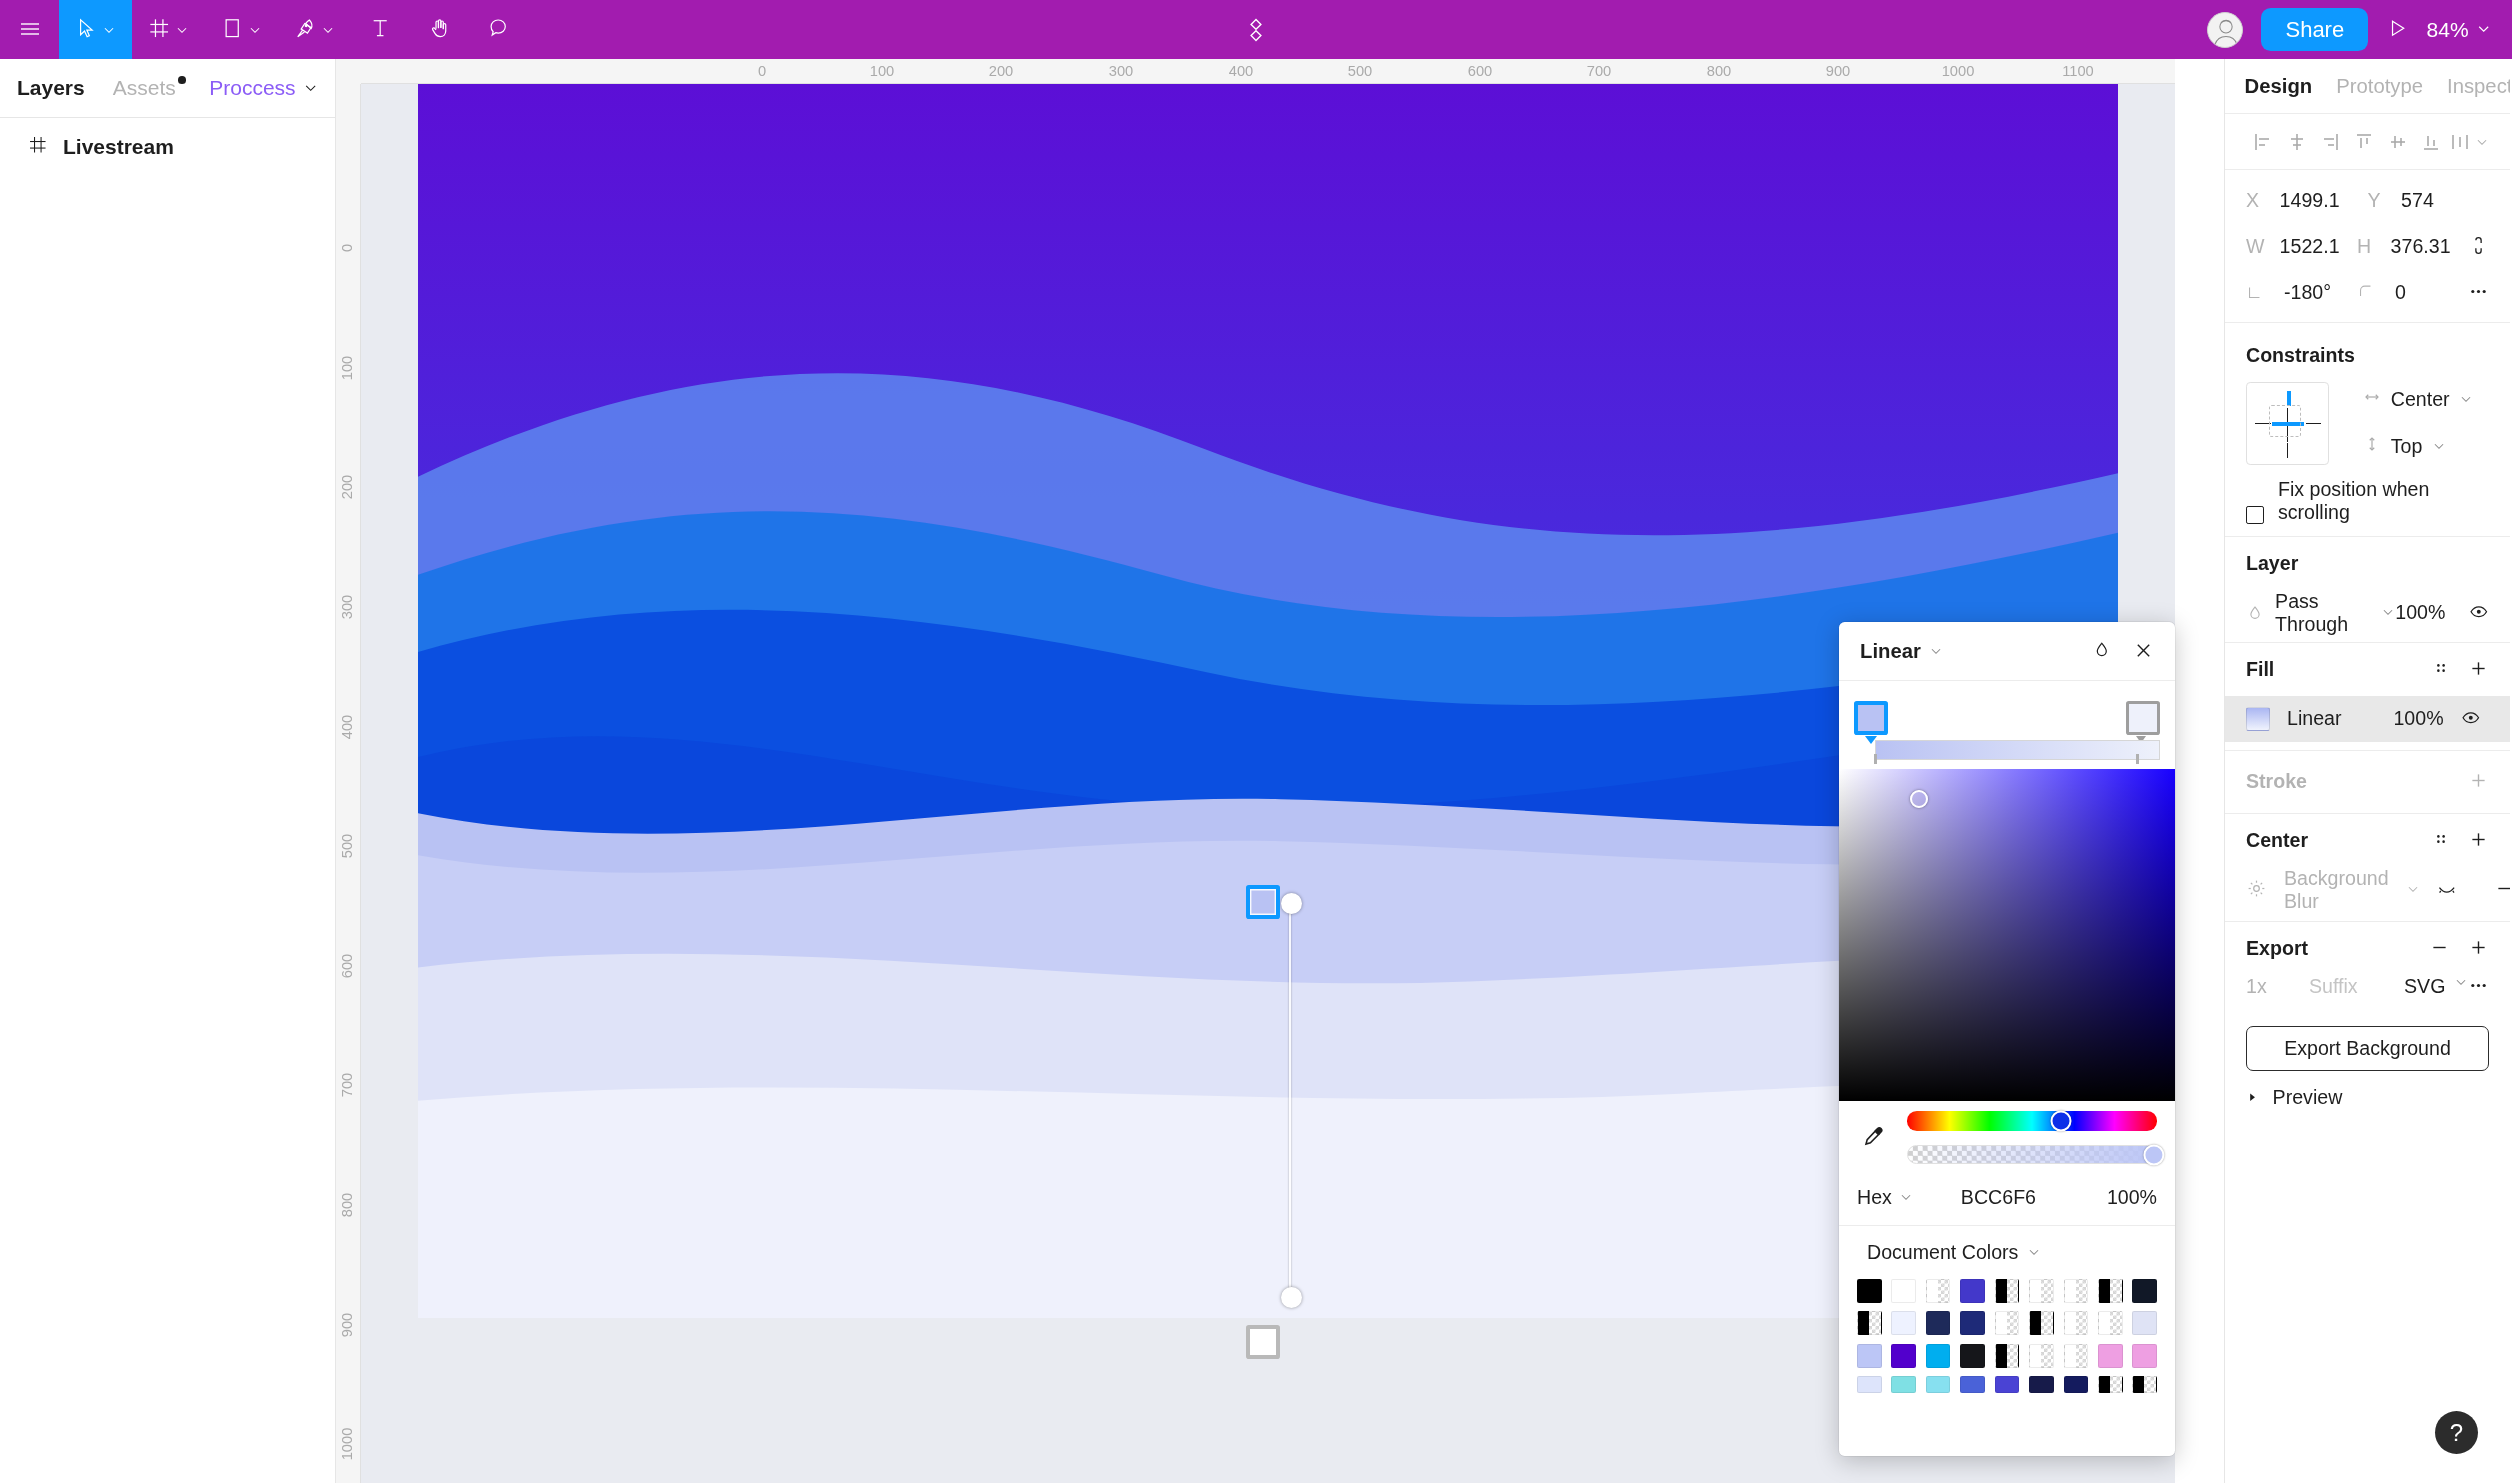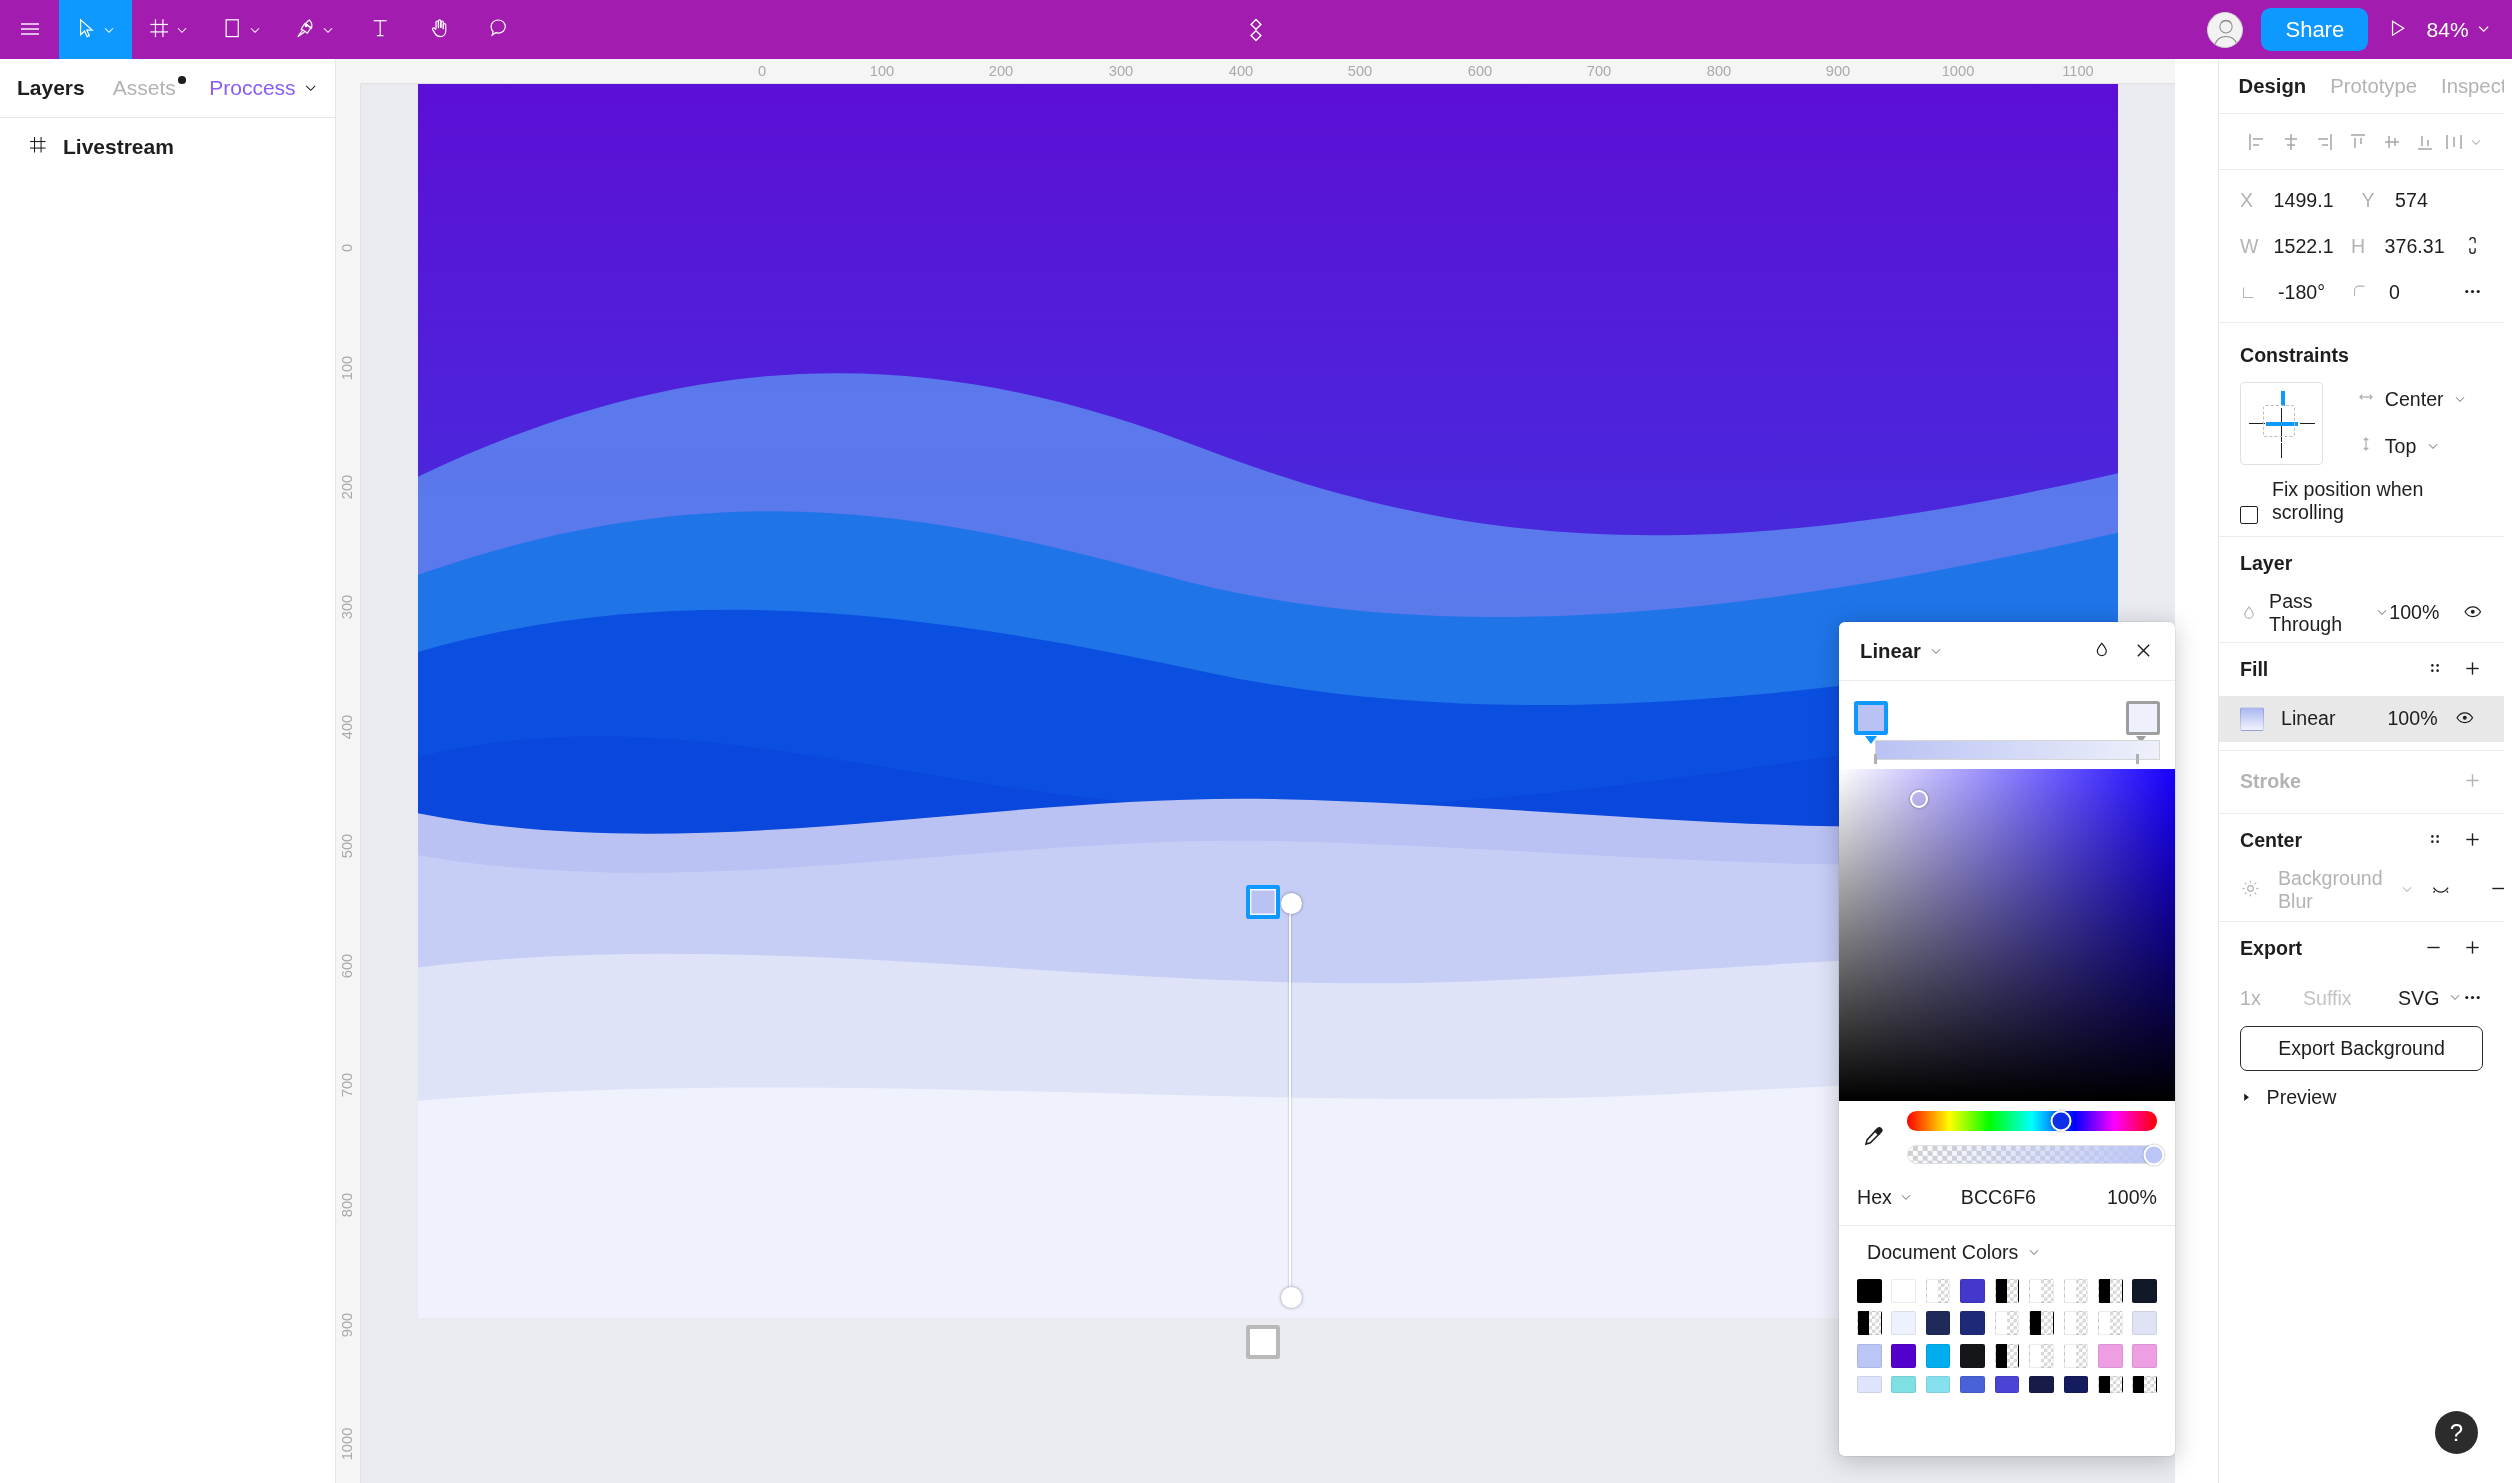--- a/index.html
+++ b/index.html
@@ -132,21 +132,21 @@
     box-shadow: 0 0 0 1.4px rgba(255,255,255,.9) inset; z-index: 11;
   }
   #grad-stop-b {
     position: absolute; left: 1246px; top: 1325px;
     width: 34px; height: 34px; background: #ffffff;
     border: 4.9px solid #b9b9b9; border-radius: 2.8px; z-index: 11;
   }
 
   
   #right-panel {
-    position: absolute; right: 8px; top: 59px; width: 286px; height: 1424px;
+    position: absolute; right: 2px; top: 59px; width: 286px; height: 1424px;
     background: #ffffff; border-left: 0.7px solid #e6e6e6; overflow: hidden;
   }
   #right-tabs {
     height: 55px; display: flex; align-items: center; padding: 0 19.6px;
     gap: 24px; border-bottom: 0.7px solid #ececec;
   }
   .r-tab { font-size: 20.3px; color: #b3b3b3; cursor: pointer; }
   .r-tab.active { color: #1e1e1e; font-weight: bold; }
   #align-row {
     height: 56px; display: flex; align-items: center;
@@ -203,21 +203,21 @@
     display: flex; align-items: center; height: 46px; gap: 17px;
     background: #e8e8e8; margin: 0 -21px; padding: 0 21px;
   }
   .swatch-sm {
     width: 24px; height: 24px; border-radius: 2.8px; flex: none;
     border: 0.7px solid rgba(0,0,0,.12);
   }
   .effect-row {
     display: flex; align-items: center; height: 46px; gap: 17px;
   }
-  .export-row { display: flex; align-items: center; height: 46px; gap: 0; }
+  .export-row { display: flex; align-items: flex-start; height: 46px; gap: 0; }
   #export-button {
     width: 100%; height: 45px; border: 0.7px solid #2c2c2c; border-radius: 7px;
     background: #ffffff; font-size: 19.6px; color: #1e1e1e; cursor: pointer;
     font-family: "Liberation Sans", sans-serif; margin-top: 4.2px;
   }
   #preview-row {
     display: flex; align-items: center; gap: 14px; height: 53px;
     font-size: 19.6px; color: #1e1e1e; cursor: pointer;
   }
 

